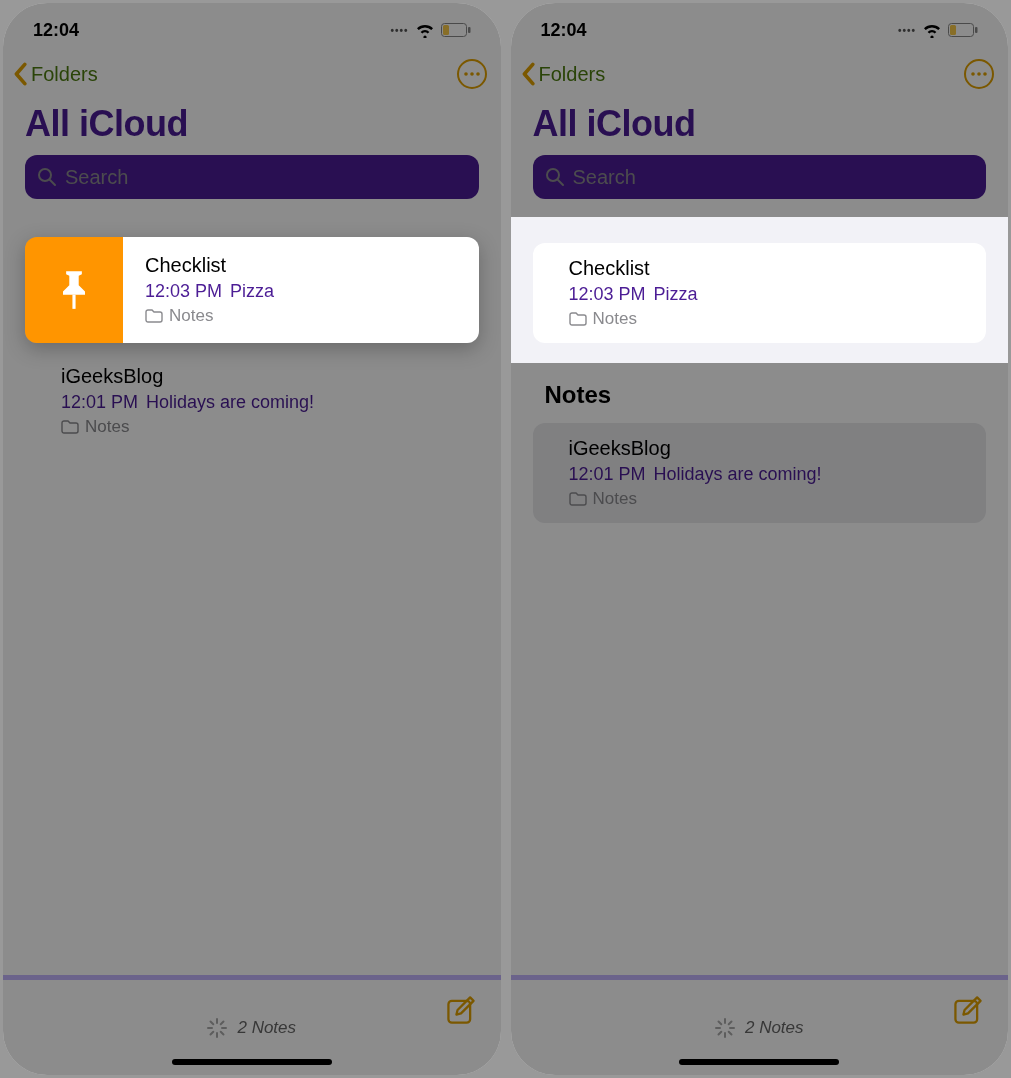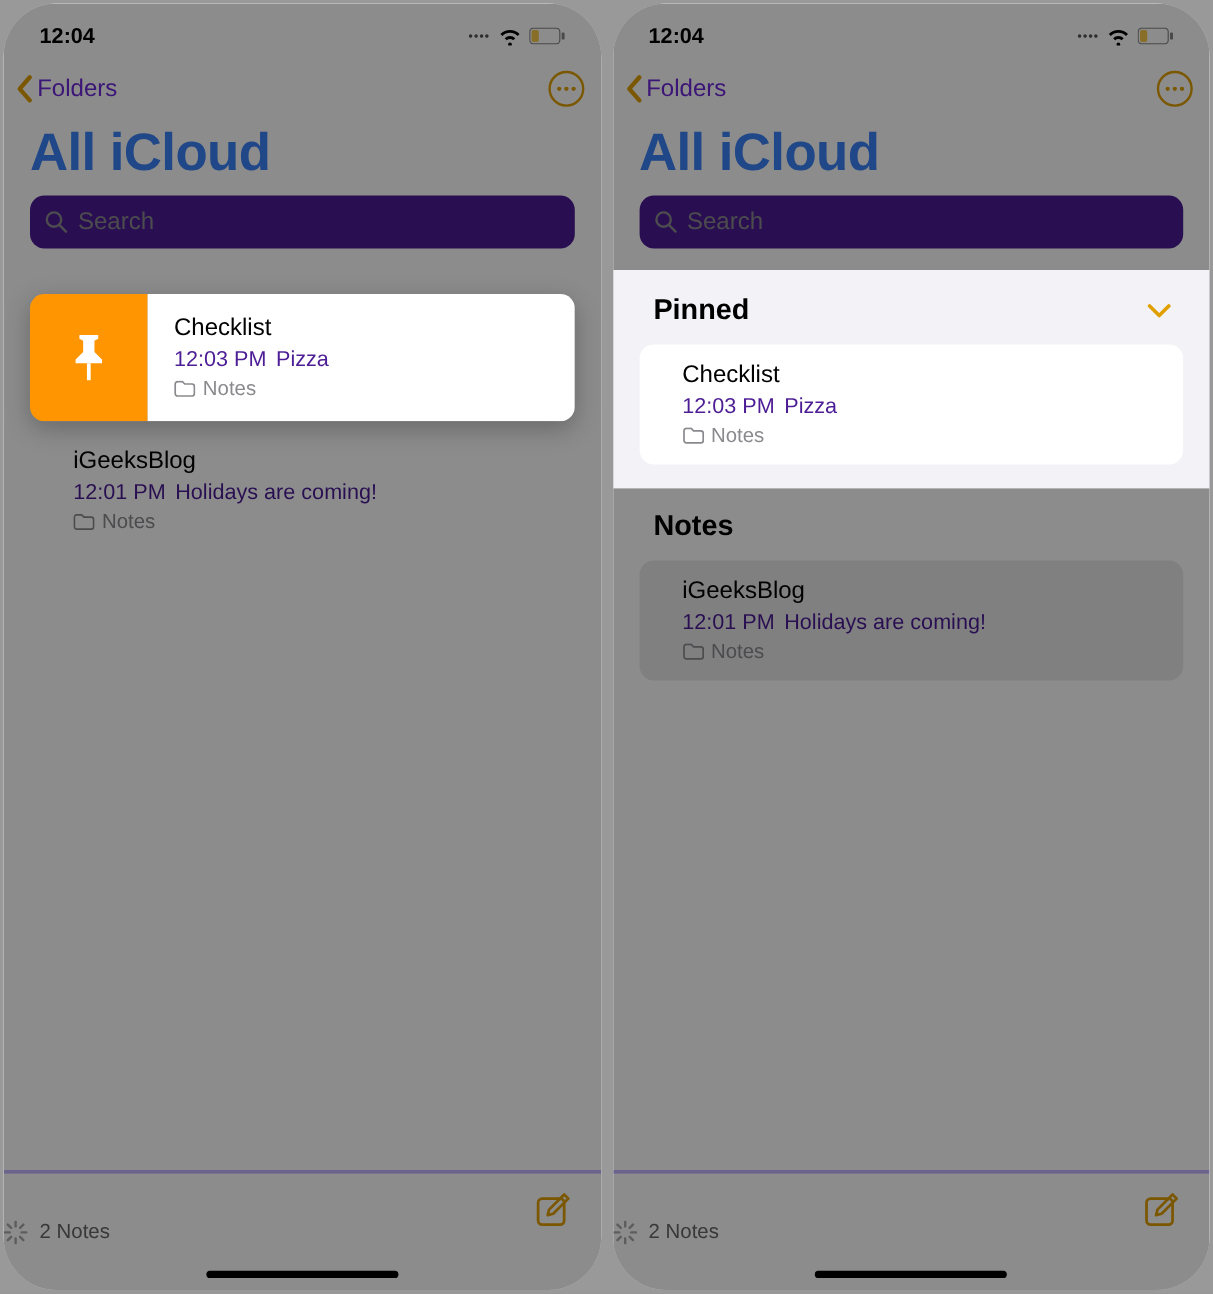--- a/index.html
+++ b/index.html
@@ -39,34 +39,34 @@
     color: #000;
   }
   .status-right { display: flex; align-items: center; gap: 6px; }
   .dots { font-size: 10px; letter-spacing: 1px; color: #555; }
   .nav-bar {
     display: flex;
     align-items: center;
     justify-content: space-between;
     padding: 10px 14px 6px 8px;
   }
-  .back-btn { display: flex; align-items: center; color: #6d28d9; font-size: 20px; }
+  .back-btn { display: flex; align-items: center; color: #4d7c0f; font-size: 20px; }
   .chev-left { margin-right: 2px; }
   .more-btn {
     width: 30px; height: 30px;
     border: 2px solid #e0a000;
     border-radius: 50%;
     display: flex; align-items: center; justify-content: center;
     color: #e0a000; font-size: 14px; letter-spacing: 1px;
   }
   .page-title {
-    font-size: 44px;
+    font-size: 36px;
     font-weight: 800;
     padding: 8px 22px 10px 22px;
-    color: #3b82f6;
+    color: #4c1d95;
     letter-spacing: -0.5px;
   }
   .search-bar {
     margin: 0 22px 18px 22px;
     background: #4c1d95;
     border-radius: 12px;
     height: 44px;
     display: flex;
     align-items: center;
     padding: 0 12px;
@@ -131,24 +131,26 @@
   .pinned-block {
     position: relative;
     z-index: 100;
     background: #f2f2f7;
     padding: 20px 0 20px 0;
   }
 
   
   .toolbar {
     height: 100px;
-    border-top: 3px solid #c4b5fd;
+    border-top: 5px solid #c4b5fd;
     display: flex;
     align-items: center;
+    justify-content: center;
     position: relative;
+    font-style: italic;
   }
   .toolbar-count { color: #666; font-size: 17px; display:flex; align-items:center; gap:10px;}
   .compose-btn {
     position: absolute;
     right: 24px;
     top: 14px;
     color: #e0a000;
   }
   .home-indicator {
     position: absolute;
@@ -335,28 +337,20 @@
           <circle cx="8" cy="8" r="6" stroke="#8a8a8e" stroke-width="2" fill="none"></circle>
           <line x1="13" y1="13" x2="18" y2="18" stroke="#8a8a8e" stroke-width="2" stroke-linecap="round"></line>
         </svg>
     </span>
     <span>Search</span>
   </div>
 
   <div class="content">
 
     <div class="pinned-block">
-      <div class="section-hdr">
-        <span>Pinned</span>
-        <span class="chev-down">
-          <svg width="20" height="12" viewBox="0 0 20 12">
-              <path d="M2 2l8 8 8-8" stroke="#e0a000" stroke-width="3" fill="none" stroke-linecap="round" stroke-linejoin="round"></path>
-            </svg>
-        </span>
-      </div>
       <div class="note-card" style="margin-top:6px; padding-left:36px;">
         <div class="note-title">Checklist</div>
         <div class="note-sub">
           <span class="time">12:03 PM</span><span>Pizza</span>
         </div>
         <div class="note-folder">
           <span>
             <svg width="18" height="14" viewBox="0 0 18 14">
                 <path d="M1 3a2 2 0 012-2h4l2 2h6a2 2 0 012 2v6a2 2 0 01-2 2H3a2 2 0 01-2-2z" fill="none" stroke="#8a8a8e" stroke-width="1.4"></path>
               </svg>

